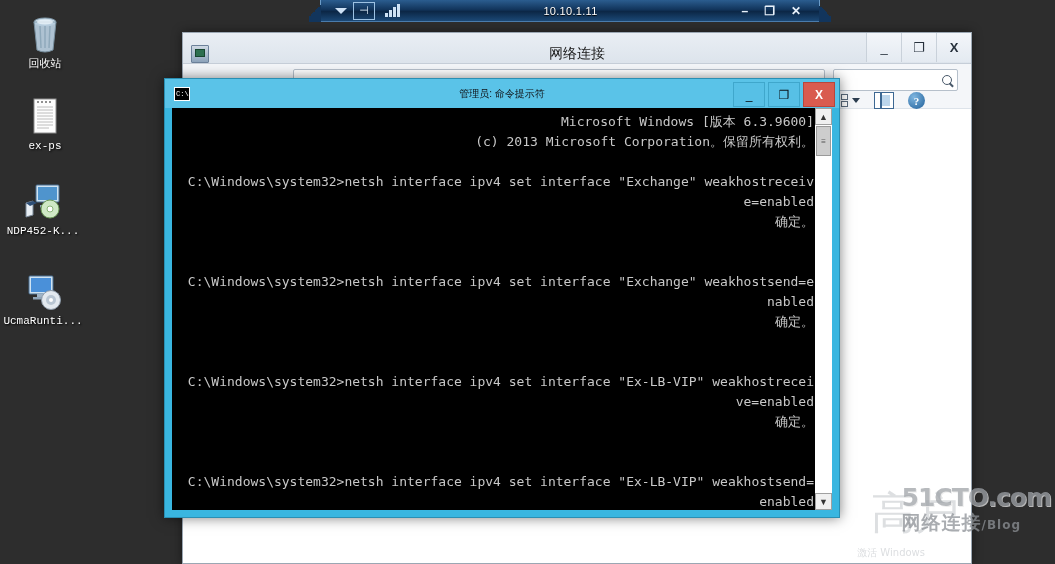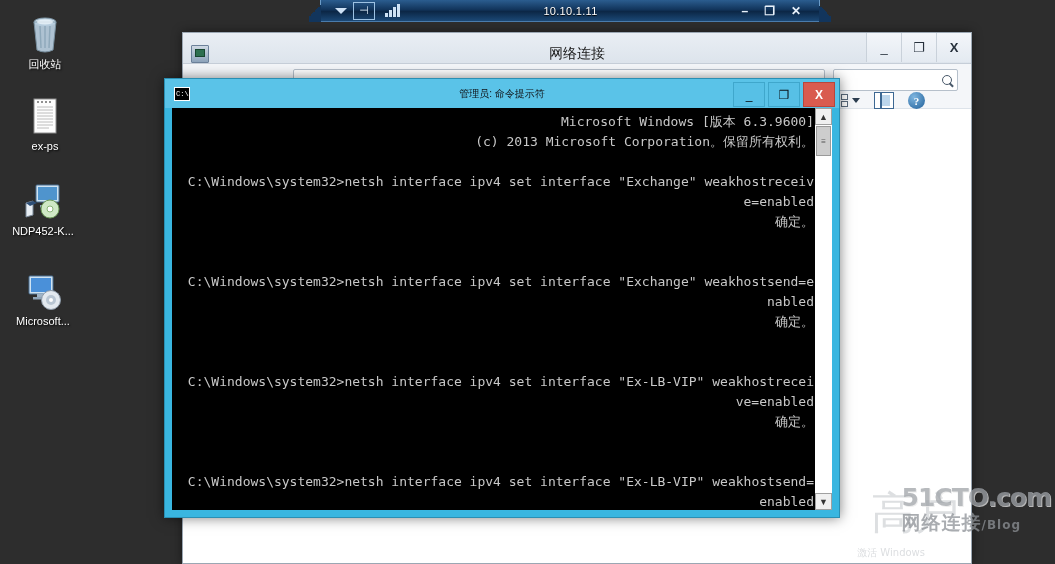--- a/index.html
+++ b/index.html
@@ -57,21 +57,21 @@
     flex:1; text-align:center; color:#ffffff; font-size:11px; font-weight:normal;
     text-shadow:0 1px 1px #000; letter-spacing:.3px;
   }
   .rdp-btns { display:flex; align-items:center; gap:16px; padding-right:18px; color:#e8f1fa; font-size:12px; }
   .rdp-btns span { cursor:pointer; font-weight:bold; }
 
   
   .desk-icon {
     position:absolute; width:86px; text-align:center; cursor:pointer;
     color:#ffffff; font-size:11px; line-height:13px;
-    font-family:Liberation Sans, sans-serif;
+    font-family:Liberation Mono, monospace;
     text-shadow:1px 1px 2px #000;
   }
   .desk-icon .glyph { height:46px; display:flex; align-items:flex-end; justify-content:center; margin-bottom:4px; }
   .desk-icon .label { display:block; word-break:break-all; }
 
   
   #netwin {
     position:absolute; left:182px; top:32px; width:790px; height:532px;
     background:#ffffff;
     border:1px solid #9ba7b3;
@@ -293,21 +293,21 @@
       <svg width="44" height="40" viewBox="0 0 44 40">
         <rect x="8" y="5" width="24" height="18" rx="1" fill="#cfe3f2" stroke="#4a6f91" stroke-width="1"></rect>
         <rect x="10" y="7" width="20" height="14" fill="#4a90d9"></rect>
         <rect x="16" y="23" width="8" height="3" fill="#9fb3c6"></rect>
         <rect x="12" y="26" width="16" height="2.5" fill="#8ea4b8"></rect>
         <circle cx="30" cy="29" r="9.5" fill="#e3e9ef" stroke="#8d9aa8" stroke-width="1"></circle>
         <circle cx="30" cy="29" r="5" fill="#b9c6d3"></circle>
         <circle cx="30" cy="29" r="2" fill="#ffffff"></circle>
       </svg>
     </div>
-    <span class="label">Microsoft...</span>
+    <span class="label">UcmaRunti...</span>
   </div>
 
   <div id="netwin">
     <div id="netwin-title">
       <div id="netwin-icon"></div>
       <div id="netwin-caption">网络连接</div>
       <div class="win-btns">
         <div class="wb">_</div>
         <div class="wb">❐</div>
         <div class="wb close">X</div>

